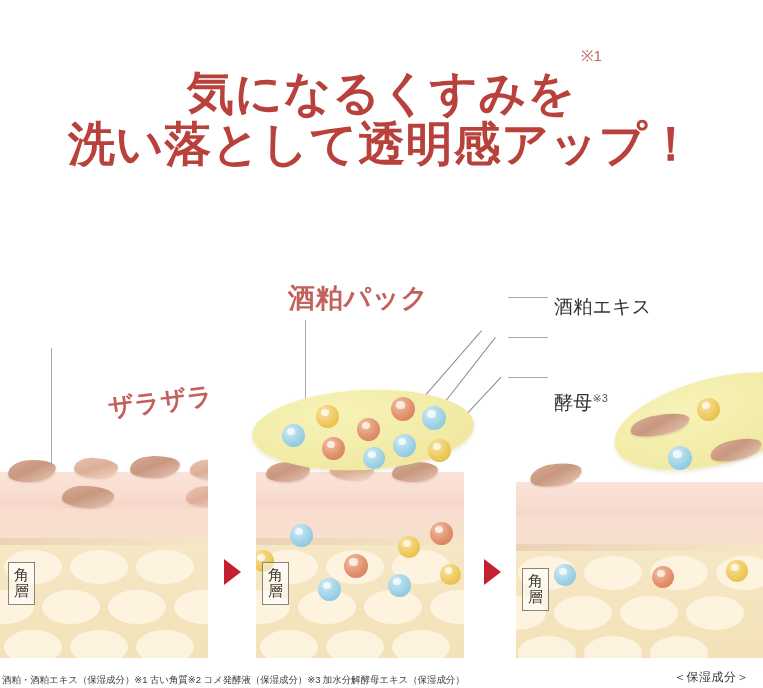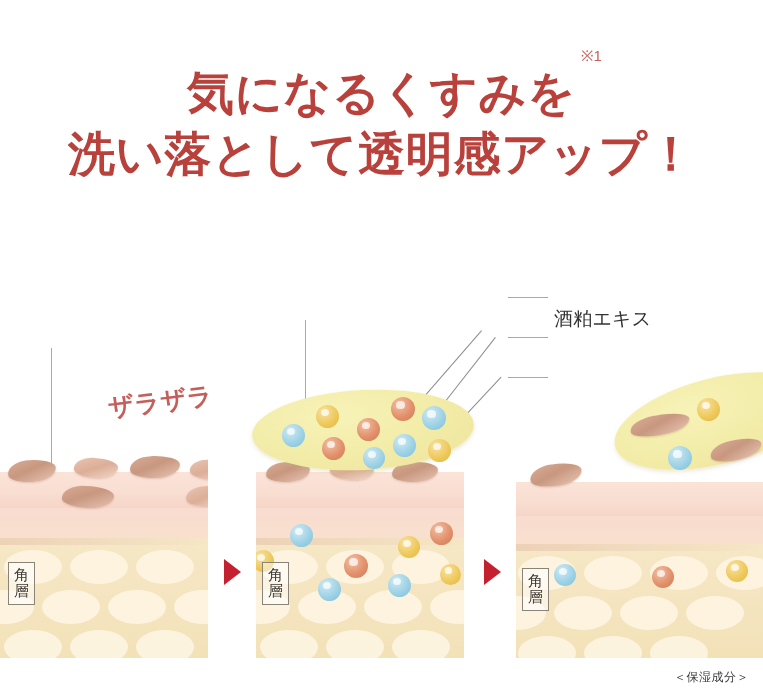--- a/index.html
+++ b/index.html
@@ -14,21 +14,21 @@
   
   .headline {
     position: absolute; left: 0; right: 0; top: 70px;
     text-align: center;
     color: #b8413c;
     font-family: "Liberation Serif", "DejaVu Serif", serif;
     font-weight: 700;
     letter-spacing: 0.04em;
   }
   .hl-line1 { font-size: 47px; line-height: 1.0; position: relative; display: inline-block; }
-  .hl-line2 { font-size: 47px; line-height: 1.0; margin-top: 14px; display: block; }
+  .hl-line2 { font-size: 47px; line-height: 1.0; margin-top: 4px; display: block; }
   .hl-sup {
     position: absolute; top: -22px; right: -26px;
     font-size: 15px; font-weight: 400; letter-spacing: 0;
     font-family: "Liberation Sans", sans-serif;
     color: #c2635c;
   }
 
   
   .lbl {
     position: absolute;
@@ -166,24 +166,28 @@
       <span>気になるくすみを</span>
       <span class="hl-sup">※1</span>
     </div>
     <span class="hl-line2">洗い落として透明感アップ！</span>
   </div>
 
   <div class="leader" style="left:51px; top:348px; width:1px; height:118px;"></div>
 
   <div class="lbl-red" style="left:108px; top:385px; font-size:25px; transform:rotate(-7deg);">ザラザラ</div>
 
+  <div class="lbl-red" style="left:288px; top:280px; font-size:27px;">酒粕パック</div>
   <div class="leader" style="left:305px; top:320px; width:1px; height:98px;"></div>
 
-  <div class="lbl" style="left:554px; top:281px;">
+  <div class="lbl" style="left:554px; top:269px;">
     <span>酒粕エキス</span><span class="sup-sm"></span>
+  </div>
+  <div class="lbl" style="left:554px; top:365px;">
+    <span>酵母</span><span class="sup-sm">※3</span>
   </div>
 
   <div class="leader" style="left:508px; top:297px; width:40px; height:1px;"></div>
   <div class="leader" style="left:508px; top:337px; width:40px; height:1px;"></div>
   <div class="leader" style="left:508px; top:377px; width:40px; height:1px;"></div>
 
   <div class="leader-d" style="left:411px; top:411px; width:107px; transform:rotate(-49deg);"></div>
   <div class="leader-d" style="left:431px; top:419px; width:104px; transform:rotate(-52deg);"></div>
   <div class="leader-d" style="left:438px; top:444px; width:92px; transform:rotate(-47deg);"></div>
 
@@ -300,15 +304,16 @@
       <span>層</span>
     </div>
   </div>
 
   <div class="pack" style="left:612px; top:378px; width:210px; height:86px; transform:rotate(-14deg);"></div>
   <div class="flake" style="left:630px; top:415px; width:60px; height:20px; transform:rotate(-10deg);"></div>
   <div class="flake" style="left:710px; top:440px; width:52px; height:20px; transform:rotate(-12deg);"></div>
   <div class="p p-yellow" style="left:697px; top:398px; width:23px; height:23px;"></div>
   <div class="p p-blue" style="left:668px; top:446px; width:24px; height:24px;"></div>
 
+  <div class="footnote">酒粕・酒粕エキス（保湿成分）※1 古い角質※2 コメ発酵液（保湿成分）※3 加水分解酵母エキス（保湿成分）</div>
   <div class="image-note">＜保湿成分＞</div>
 
 </div>
 
 </body></html>

